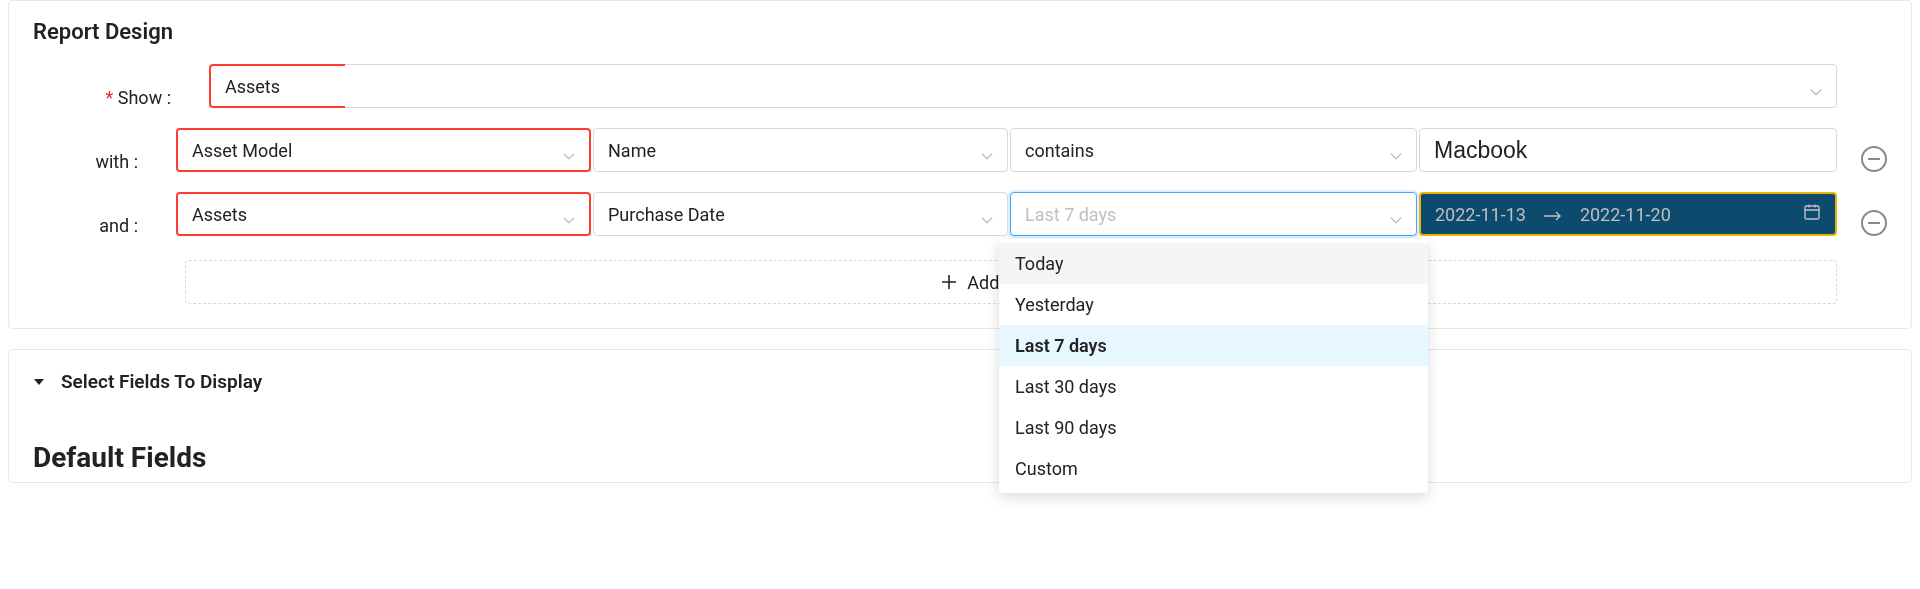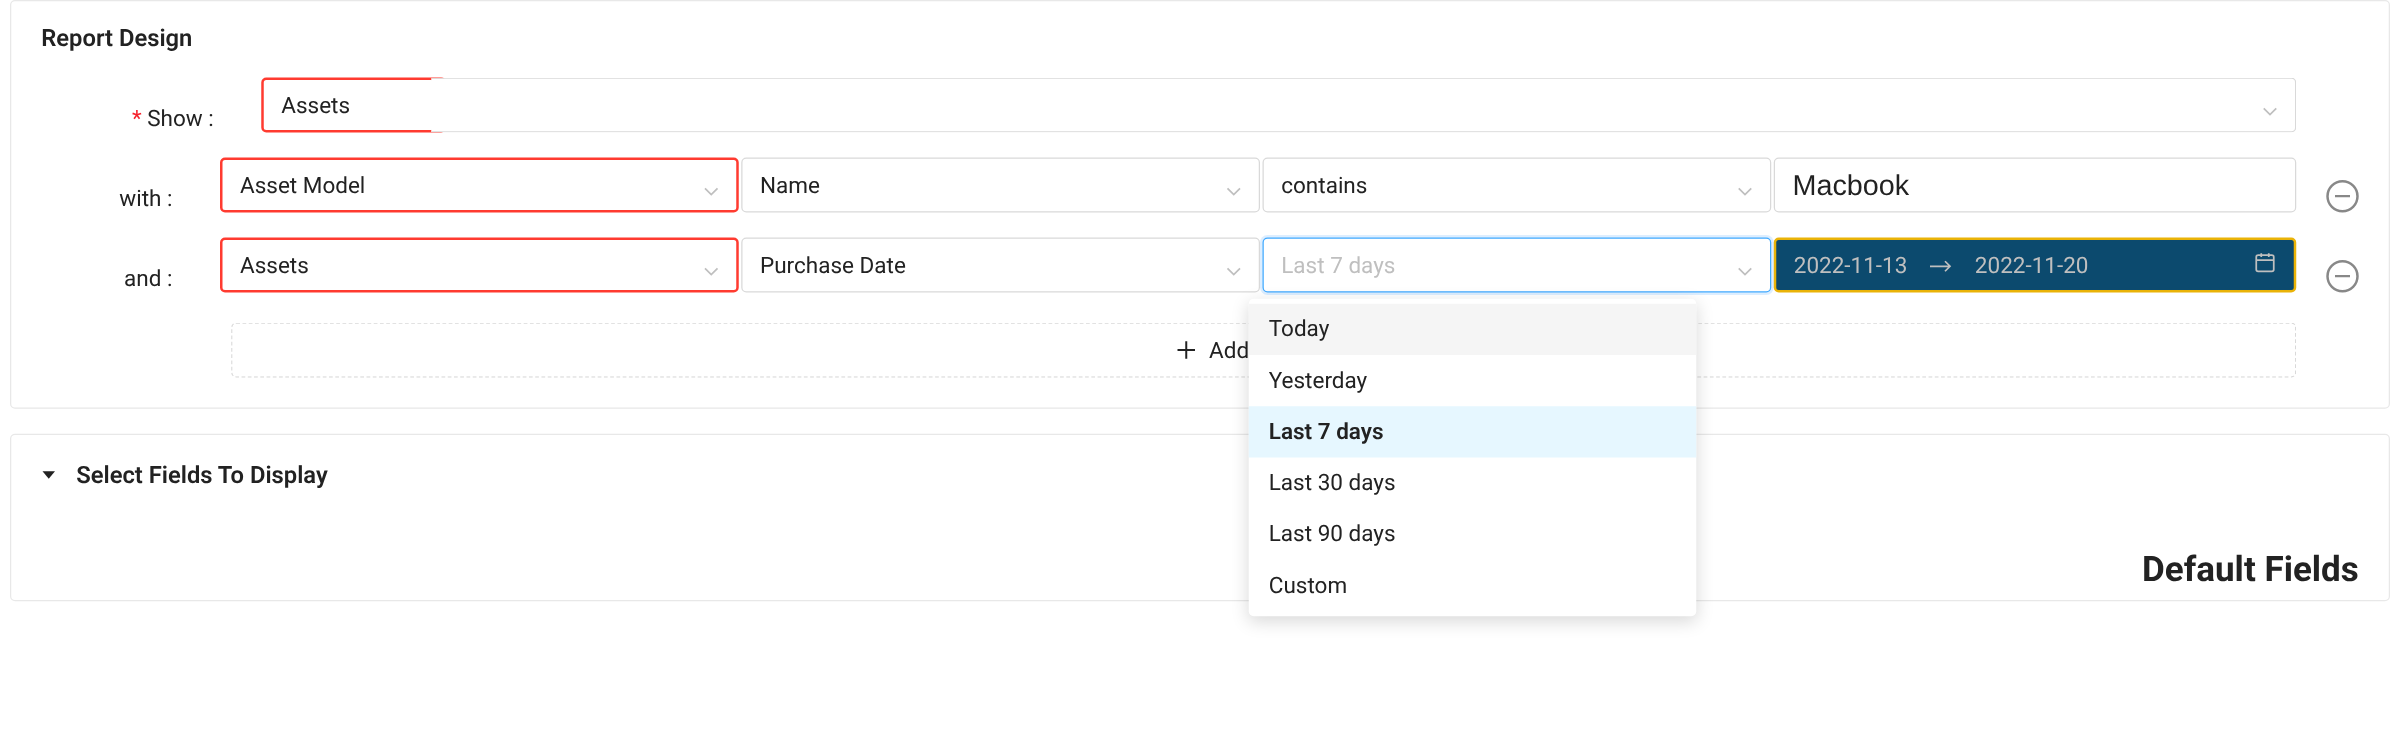--- a/index.html
+++ b/index.html
@@ -1,18 +1,18 @@
 <!DOCTYPE html>
 <html><head>
 <meta charset="utf-8">
 <style>
   * { box-sizing: border-box; margin: 0; padding: 0; }
   html, body { width: 1920px; height: 589px; font-family: -apple-system, BlinkMacSystemFont, "Segoe UI", Roboto, Helvetica, Arial, sans-serif; font-size: 18px; color: #222; background: #fff; }
   .panel { border: 1px solid #e8e8e8; border-radius: 4px; margin: 0 8px 20px 8px; padding: 18px 0 24px 0; position: relative; }
-  .panel-title { font-weight: 600; font-size: 19px; padding: 0 24px 10px 24px; }
+  .panel-title { font-weight: 600; font-size: 22px; padding: 0 24px 10px 24px; }
   .row { display: flex; align-items: flex-end; padding: 10px 24px 10px 0; }
   .label-cell { width: 176px; text-align: right; padding-right: 14px; font-size: 18px; color: #222; }
   .required::before { content: "* "; color: #f5222d; }
   .colon::after { content: " :"; }
   .fields { flex: 1; display: flex; align-items: center; gap: 2px; padding-left: 24px; }
   .select { position: relative; height: 44px; border: 1px solid #d9d9d9; border-radius: 4px; background: #fff; display: flex; align-items: center; padding: 0 44px 0 14px; font-size: 18px; color: #222; }
   .select .placeholder { color: #bfbfbf; }
   .select.highlight { border: 2px solid #ff3b30; }
   .select.focused { border: 1.5px solid #40a9ff; box-shadow: 0 0 0 2px rgba(24,144,255,.15); }
   .arrow { position: absolute; right: 14px; top: 50%; transform: translateY(-40%); width: 12px; height: 12px; pointer-events: none; }
@@ -31,21 +31,21 @@
   .date-range { height: 44px; border: 2px solid #eab308; border-radius: 4px; background: #0c4a6e; display: flex; align-items: center; padding: 0 14px; color: #bfbfbf; font-size: 18px; gap: 18px; }
   .date-range .arrow-right { flex: 0 0 auto; }
   .date-range .cal { margin-left: auto; flex: 0 0 auto; }
   .dropdown { position: absolute; width: 407px; background: #fff; border-radius: 4px; box-shadow: 0 4px 14px rgba(0,0,0,.15); padding: 4px 0; z-index: 10; }
   .dropdown-item { padding: 10px 16px; font-size: 18px; color: #222; cursor: pointer; }
   .dropdown-item.hover { background: #f5f5f5; }
   .dropdown-item.selected { background: #e6f7ff; font-weight: 600; }
   .section-toggle { border: 1px solid #e8e8e8; border-radius: 4px; margin: 0 8px 0 8px; padding: 20px 24px 0 24px; position: relative; }
   .toggle-row { display: flex; align-items: center; gap: 16px; font-weight: 600; font-size: 19px; cursor: pointer; }
   .toggle-row svg { width: 12px; height: 12px; }
-  .subheading { font-size: 28px; font-weight: 700; margin-top: 48px; padding-bottom: 8px; text-align: right; }
+  .subheading { font-size: 28px; font-weight: 700; margin-top: 48px; padding-bottom: 8px; }
   .truncate { white-space: nowrap; overflow: hidden; text-overflow: clip; }
 </style>
 </head>
 <body>
 
 <div class="panel">
   <div class="panel-title">Report Design</div>
 
   <div class="row">
     <div class="label-cell required colon">Show</div>
@@ -153,21 +153,21 @@
 
   <div class="add-row" style="margin-right:74px;">
     <div class="add-btn truncate">
       <svg viewBox="0 0 16 16" fill="none">
           <path d="M8 1 V15 M1 8 H15" stroke-width="1.6"></path>
         </svg>
       <span>Add Condition</span>
     </div>
   </div>
 
-  <div class="dropdown" id="dropdown" style="left: 990px; top: 238px; width: 358px;">
+  <div class="dropdown" id="dropdown" style="left: 990px; top: 238px; width: 429px;">
       <div class="dropdown-item hover">Today</div>
       <div class="dropdown-item">Yesterday</div>
       <div class="dropdown-item selected">Last 7 days</div>
       <div class="dropdown-item">Last 30 days</div>
       <div class="dropdown-item">Last 90 days</div>
       <div class="dropdown-item">Custom</div>
     </div>
 </div>
 
 <div class="section-toggle">

